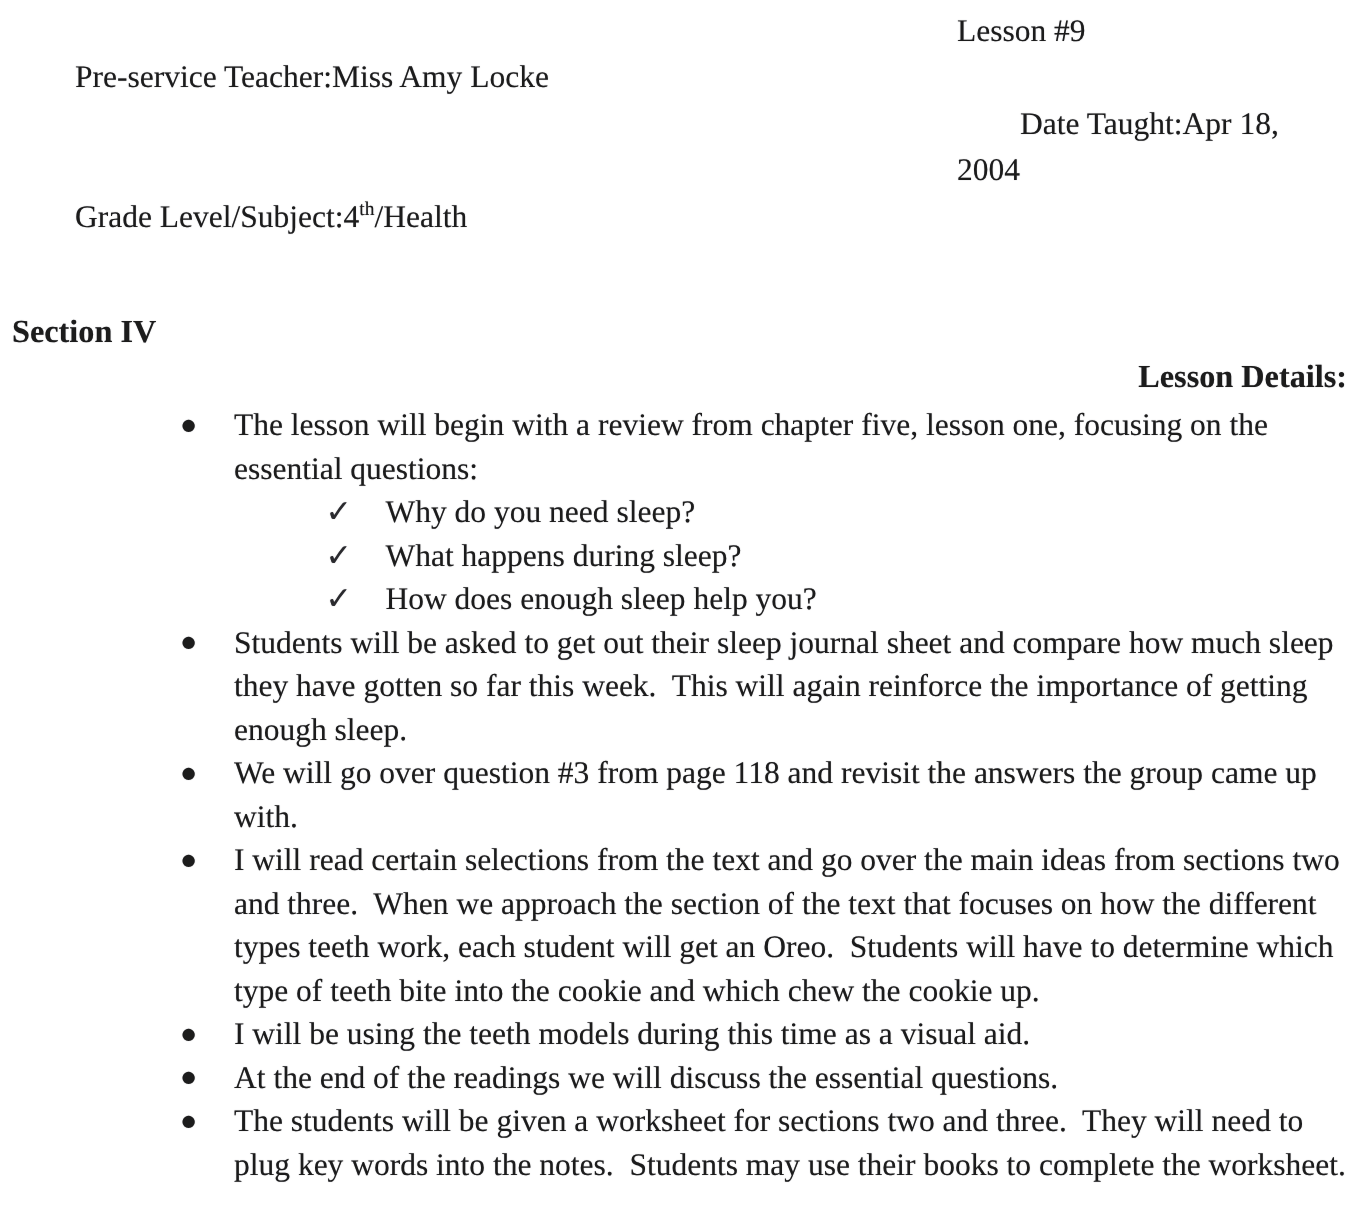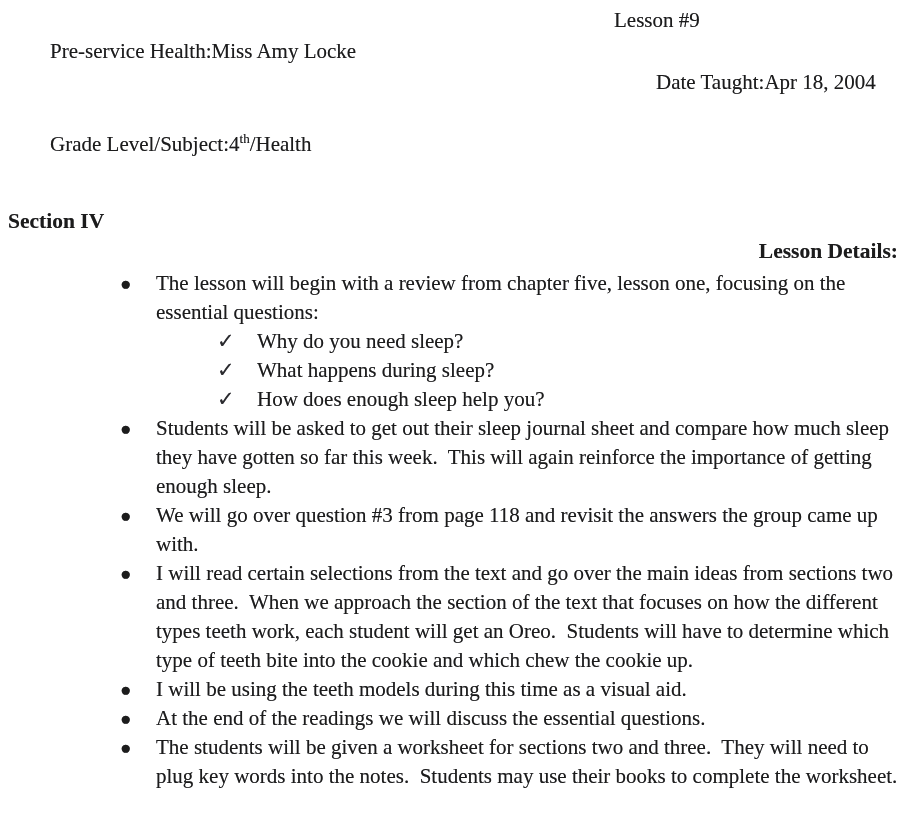--- a/index.html
+++ b/index.html
@@ -19,21 +19,21 @@
     text-shadow: 0 0 0.6px rgba(50,50,60,0.55);
   }
   .doc-header {
     position: relative;
     font-size: 21px;
     line-height: 31px;
   }
   .header-left { width: 600px; }
   .header-right {
     position: absolute;
-    left: 606px;
+    left: 630px;
     top: 0;
   }
   .header-line { white-space: pre-wrap; }
   .field-value { }
   sup.sup-th {
     font-size: 13px;
     vertical-align: super;
     line-height: 0;
   }
   .heading {
@@ -72,21 +72,21 @@
   }
 </style>
 </head>
 <body>
 
 <div class="page">
 
   <div class="doc-header">
     <div class="header-left">
       <div class="header-line">
-        <span>Pre-service Health:</span><span class="field-value">Miss Amy Locke</span>
+        <span>Pre-service Teacher:</span><span class="field-value">Miss Amy Locke</span>
       </div>
       <div class="header-line">
         <span>Grade Level/Subject:</span><span class="field-value"><span>4</span><sup class="sup-th">th</sup><span>/Health</span></span>
       </div>
     </div>
     <div class="header-right">
       <div class="header-line">Lesson #9</div>
       <div class="header-line">
         <span>Date Taught:</span><span class="field-value">Apr 18, 2004</span>
       </div>

